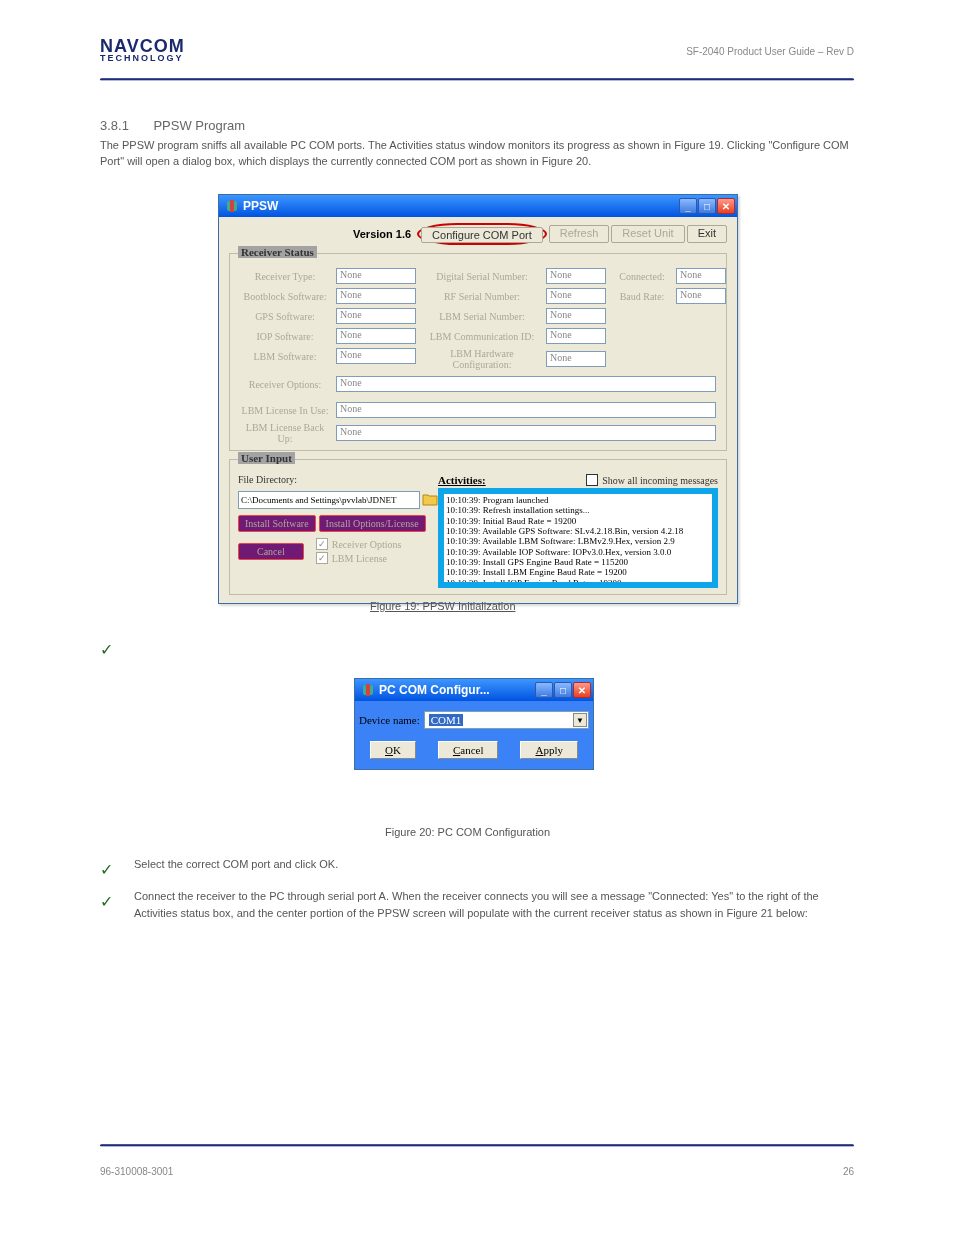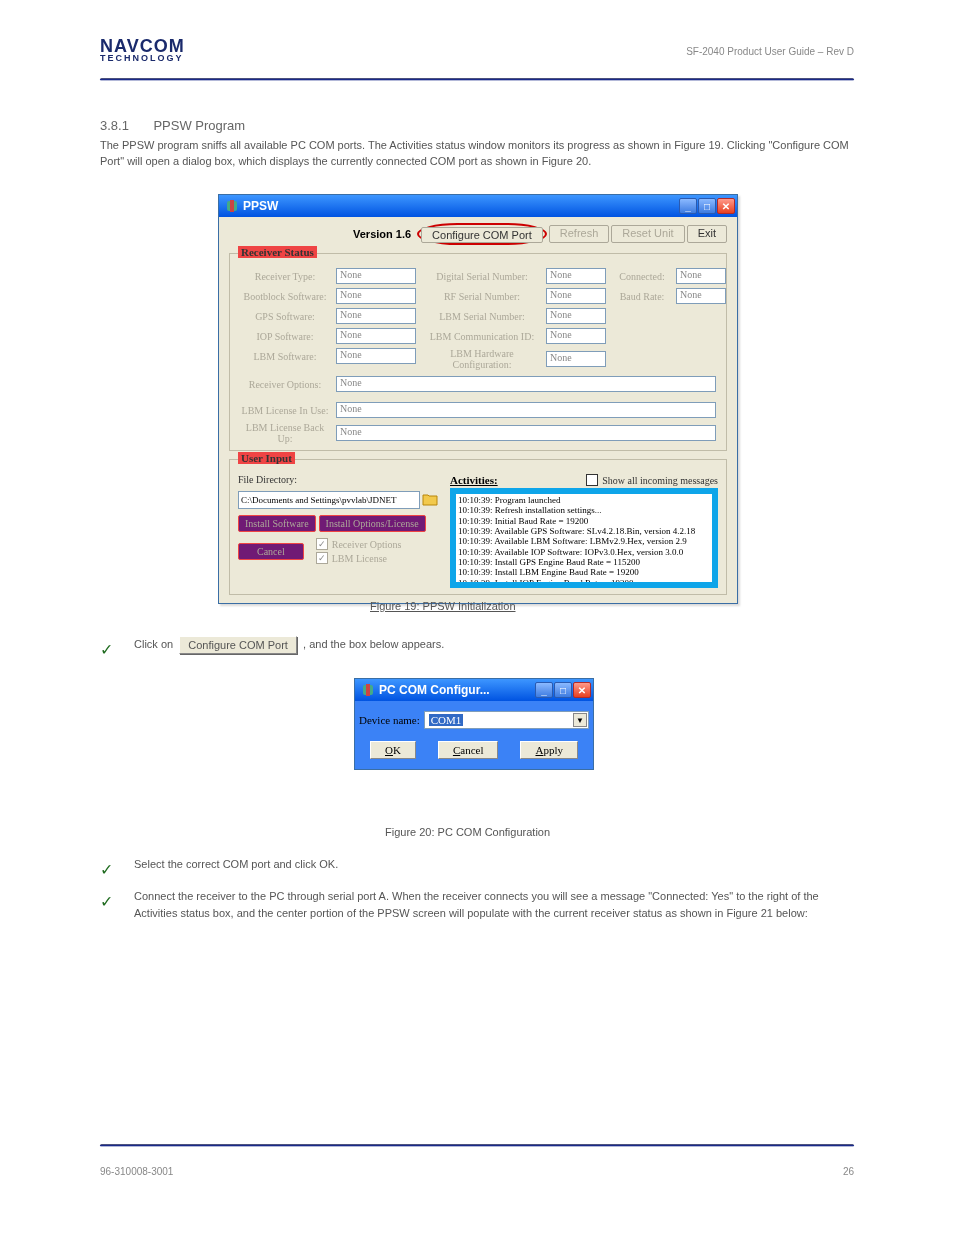--- a/index.html
+++ b/index.html
@@ -18,21 +18,21 @@
   .titlebar .title { color: #fff; font-weight: bold; font-size: 12px; display: flex; align-items: center; }
   .winbtns { display: flex; gap: 1px; }
   .winbtn { width: 18px; height: 16px; background: linear-gradient(to bottom, #8bb9ff, #3d7be0); border: 1px solid #2a5ab0; border-radius: 2px; display: flex; align-items: center; justify-content: center; font-size: 10px; color: #fff; font-weight: bold; }
   .winbtn.close { background: linear-gradient(to bottom, #ff9a8b, #e84020); border-color: #b02a2a; }
   .topbar { display: flex; align-items: center; justify-content: flex-end; padding: 6px 10px; gap: 2px; }
   .version { color: #000; font-weight: bold; font-size: 11px; margin-right: 4px; }
   .btn { font: 11px Tahoma, sans-serif; background: #ece9d8; border: 1px solid #aca899; border-radius: 2px; padding: 1px 10px; height: 18px; color: #333; cursor: default; }
   .btn.disabled { color: #aca899; }
   .circle { border: 2px solid #c00; border-radius: 50% / 80%; padding: 0 2px; }
   .groupbox { margin: 2px 10px 8px 10px; border: 1px solid #c0bca8; position: relative; padding: 14px 8px 6px 8px; }
-  .groupbox .legend { position: absolute; top: -8px; left: 8px; background: #ef4444; padding: 0 3px; font: bold 11px Tahoma; color: #333; }
+  .groupbox .legend { position: absolute; top: -8px; left: 8px; background: #a3a3a3; padding: 0 3px; font: bold 11px Tahoma; color: #333; }
   .panes { display: flex; gap: 6px; }
   .col { display: flex; flex-direction: column; gap: 4px; }
   .row { display: flex; align-items: center; gap: 4px; }
   .lbl { font: 10px Tahoma; color: #aca899; text-align: center; width: 94px; }
   .lbl.wide { width: 120px; }
   .fld { height: 16px; background: #fff; border: 1px solid #7f9db9; font: 10px Tahoma; color: #888; padding: 0 3px; width: 80px; }
   .fld.long { width: 380px; }
   .userleft { display: flex; flex-direction: column; gap: 6px; width: 200px; }
   .file-row { display: flex; align-items: center; gap: 2px; }
   .file-input { flex: 1; height: 18px; background: #fff; border: 1px solid #7f9db9; font: 9px Tahoma; color: #000; padding: 0 2px; }
@@ -182,21 +182,21 @@
             <span class="lbl">LBM License In Use:</span>
             <span class="fld long">None</span>
           </div>
         <div class="row">
             <span class="lbl">LBM License Back Up:</span>
             <span class="fld long">None</span>
           </div>
       </div>
     </div>
 
-    <div class="groupbox" style="display:flex; gap:12px;">
+    <div class="groupbox" style="display:flex; ">
       <span class="legend">User Input</span>
       <div class="userleft">
         <div style="font:10px Tahoma; color:#333;">File Directory:</div>
         <div class="file-row">
           <input class="file-input" value="C:\Documents and Settings\pvvlab\JDNET" style="">
           <span class="folder-icon">
             <svg viewBox="0 0 16 16">
                 <path d="M1 3h5l1 1h8v9H1z" fill="#f2c94c" stroke="#b8860b"></path>
               </svg>
           </span>
@@ -240,25 +240,20 @@
           </div>
       </div>
     </div>
   </div>
 
   <div class="figcap">Figure 19:  PPSW Initialization</div>
 
   <div class="step-area">
     <div class="step">
       <span class="check">✓</span>
-      <span>
-        <span>Click on</span>
-        <span class="inline-btn-holder">&nbsp;<span class="btn3">Configure COM Port</span>&nbsp;</span>
-        <span>, and the box below appears.</span>
-      </span>
     </div>
   </div>
 
   <div class="dlg">
     <div class="titlebar">
       <span class="title">
         <span class="ticon">
           <svg viewBox="0 0 14 14">
               <rect x="2" y="2" width="10" height="10" fill="#4a8" rx="2"></rect>
               <rect x="5" y="1" width="4" height="12" fill="#c44"></rect>

